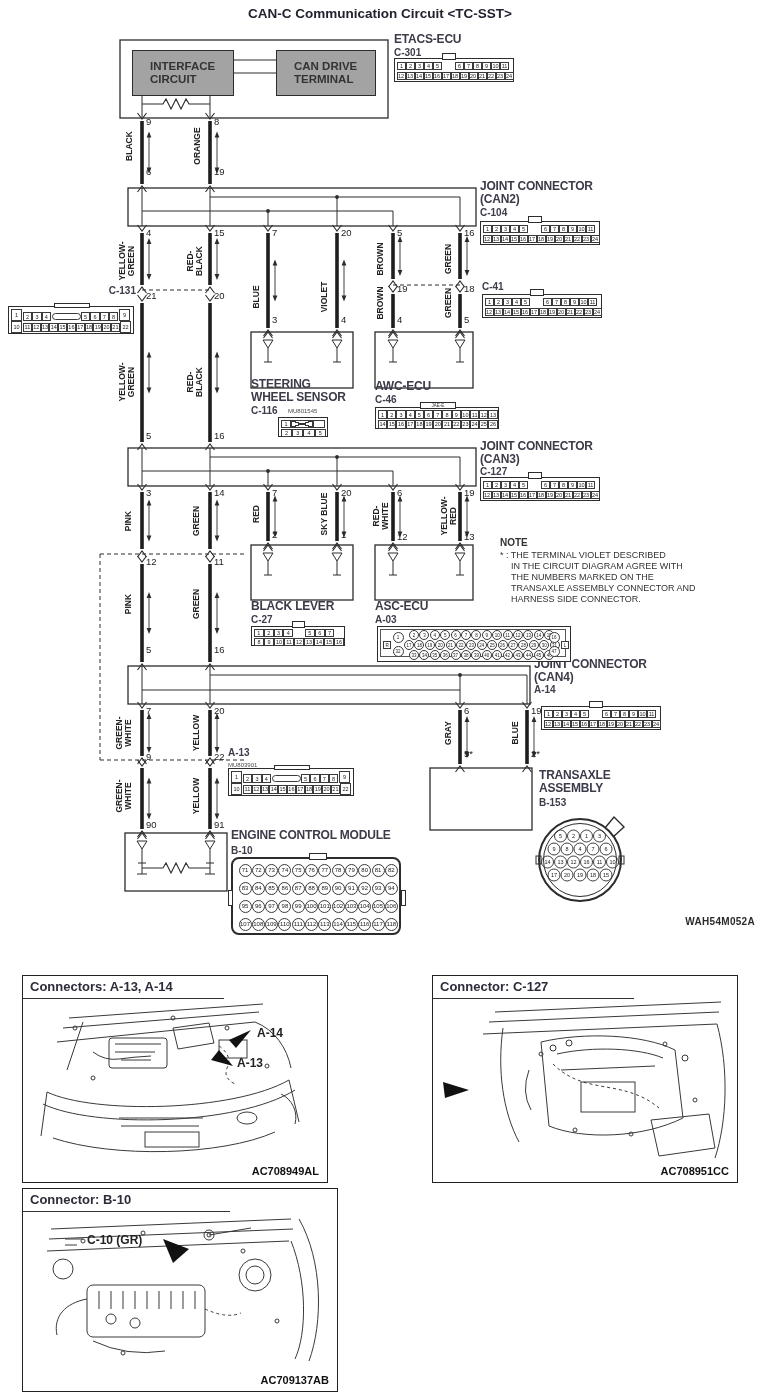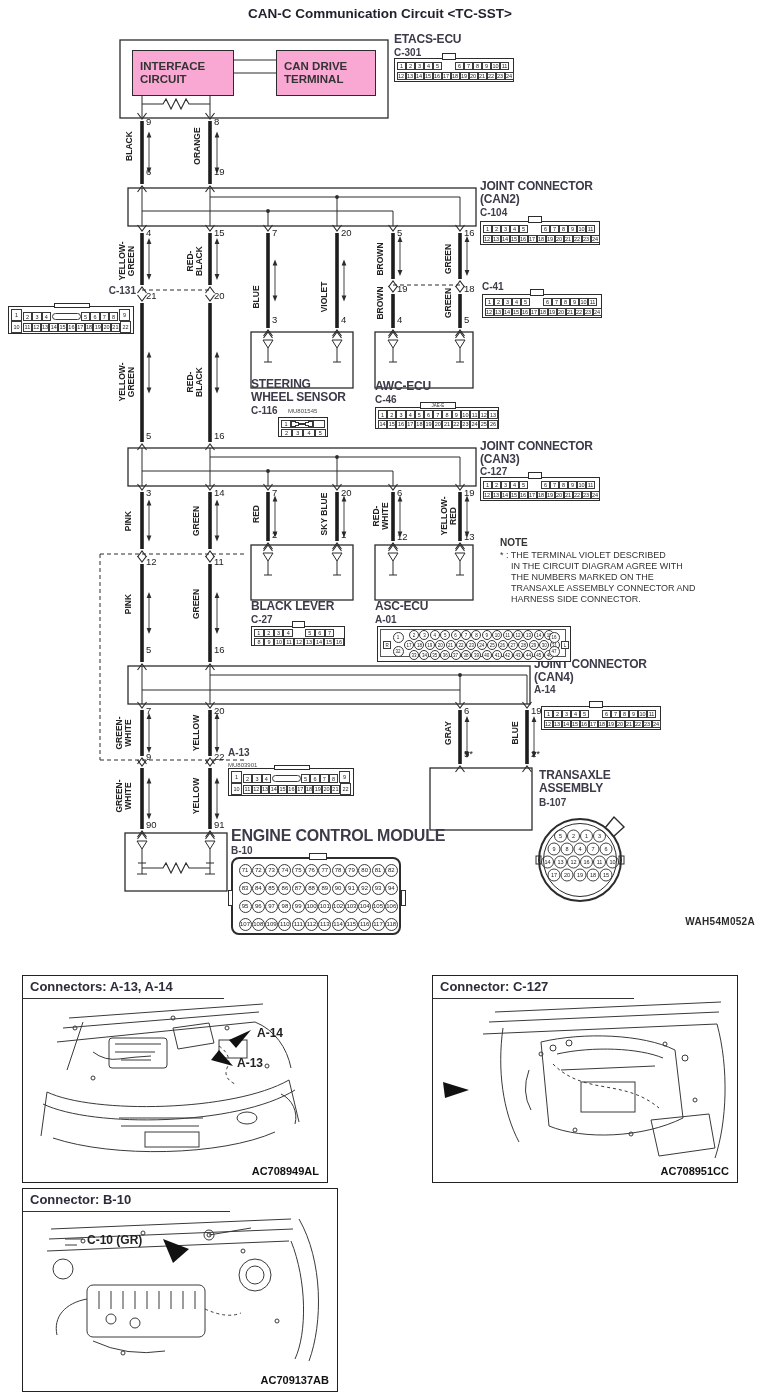--- a/index.html
+++ b/index.html
@@ -12,22 +12,22 @@
   .cid{position:absolute;font:600 10px/10px "Liberation Sans",sans-serif;color:#3d3d4b;}
   .tinyid{position:absolute;font:400 6px/6px "Liberation Sans",sans-serif;color:#4a4a4a;}
   .pin{position:absolute;font:400 9.5px/9.5px "Liberation Sans",sans-serif;color:#222;}
   .rot{position:absolute;transform:translate(-50%,-50%) rotate(-90deg);
        font:600 8.5px/8.5px "Liberation Sans",sans-serif;color:#222;white-space:pre;text-align:center;}
   .noteh{position:absolute;font:600 10px/10px "Liberation Sans",sans-serif;color:#333;}
   .noteline{position:absolute;font:400 9px/9px "Liberation Sans",sans-serif;color:#333;}
   .doccode{position:absolute;left:600px;top:916px;width:155px;text-align:right;
            font:600 10px "Liberation Sans",sans-serif;color:#2b2b2b;letter-spacing:0.3px;}
   .cbox{position:absolute;border:1.4px solid #2c2c2c;display:flex;align-items:center;
-        padding-left:7px;box-sizing:border-box;font:600 11.5px/13px "Liberation Sans",sans-serif;
-        color:#333;white-space:pre;background:#f9a8d4;}
+        padding-left:17px;box-sizing:border-box;font:600 11.5px/13px "Liberation Sans",sans-serif;
+        color:#333;white-space:pre;background:#a3a3a3;}
   
   #connectors{position:absolute;left:0;top:0;width:760px;height:960px;}
   .cframe{position:absolute;border:1.4px solid #2c2c2c;background:#fff;box-sizing:border-box;}
   .cplain{position:absolute;}
   .pc{position:absolute;border:1px solid #3a3a3a;box-sizing:border-box;background:#fff;
       display:flex;align-items:center;justify-content:center;color:#222;
       font-family:"Liberation Sans",sans-serif;}
   .ctab{position:absolute;border:1.2px solid #2c2c2c;background:#fff;box-sizing:border-box;
         display:flex;align-items:center;justify-content:center;color:#333;}
   .coval{position:absolute;border:1px solid #3a3a3a;border-radius:5px;background:#fff;box-sizing:border-box;}
@@ -329,34 +329,34 @@
     <div class="noteline" style="left:500px;top:551px">* : THE TERMINAL VIOLET DESCRIBED</div>
     <div class="noteline" style="left:511px;top:562px">IN THE CIRCUIT DIAGRAM AGREE WITH</div>
     <div class="noteline" style="left:511px;top:573px">THE NUMBERS MARKED ON THE</div>
     <div class="noteline" style="left:511px;top:584px">TRANSAXLE ASSEMBLY CONNECTOR AND</div>
     <div class="noteline" style="left:511px;top:595px">HARNESS SIDE CONNECTOR.</div>
 
     <div class="cname" style="left:251px;top:600px">BLACK LEVER</div>
     <div class="cid" style="left:251px;top:615px">C-27</div>
 
     <div class="cname" style="left:375px;top:600px">ASC-ECU</div>
-    <div class="cid" style="left:375px;top:615px">A-01</div>
+    <div class="cid" style="left:375px;top:615px">A-03</div>
 
     <div class="cname" style="left:534px;top:658px">JOINT CONNECTOR</div>
     <div class="cname" style="left:534px;top:671px">(CAN4)</div>
     <div class="cid" style="left:534px;top:685px">A-14</div>
 
     <div class="cid" style="left:228px;top:748px">A-13</div>
     <div class="tinyid" style="left:228px;top:762px">MU803901</div>
 
     <div class="cname" style="left:539px;top:769px">TRANSAXLE
 ASSEMBLY</div>
-    <div class="cid" style="left:539px;top:798px">B-107</div>
-
-    <div class="cname" style="left:231px;top:829px;font-size:16px">ENGINE CONTROL MODULE</div>
+    <div class="cid" style="left:539px;top:798px">B-153</div>
+
+    <div class="cname" style="left:231px;top:829px;font-size:12px">ENGINE CONTROL MODULE</div>
     <div class="cid" style="left:231px;top:846px">B-10</div>
 
     <div class="doccode">WAH54M052A</div>
   </div>
 
   <div id="labels" style="position:absolute;left:0;top:0;width:760px;height:965px">
       <span class="pin" style="left: 146px; top: 117px;">9</span>
       <span class="pin" style="left: 146px; top: 167px;">6</span>
       <span class="pin" style="left: 214px; top: 117px;">8</span>
       <span class="pin" style="left: 214px; top: 167px;">19</span>

